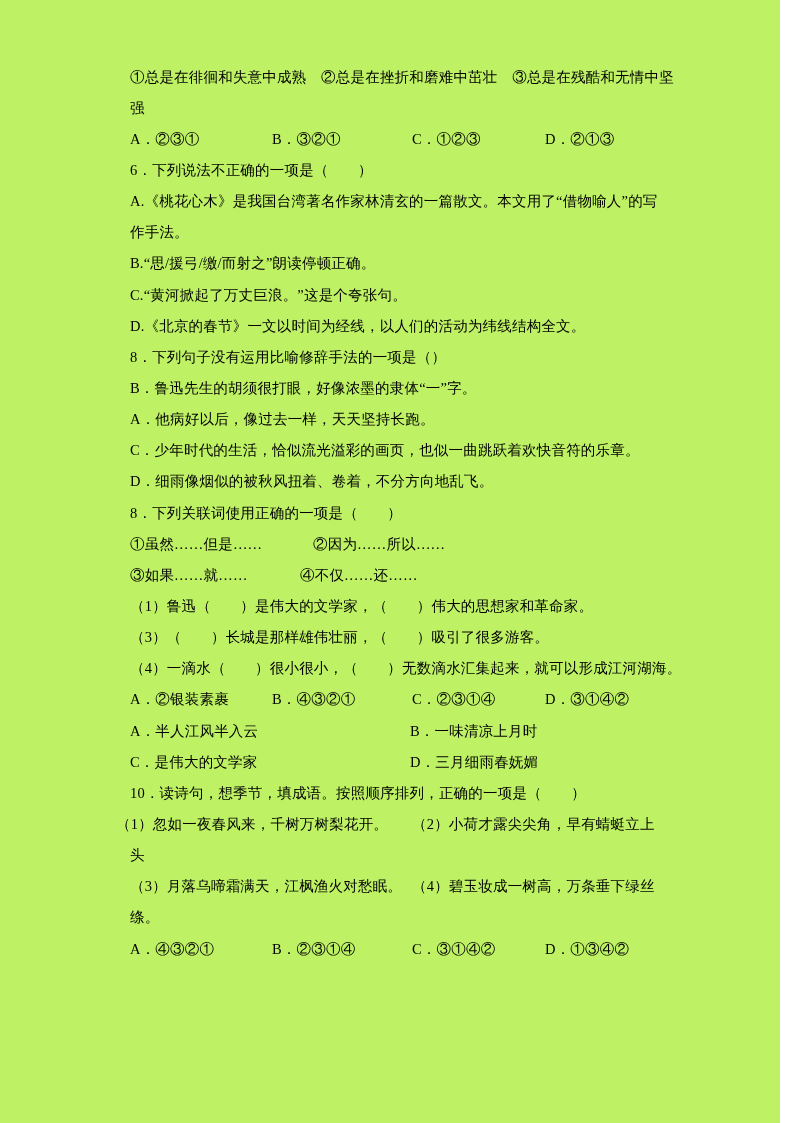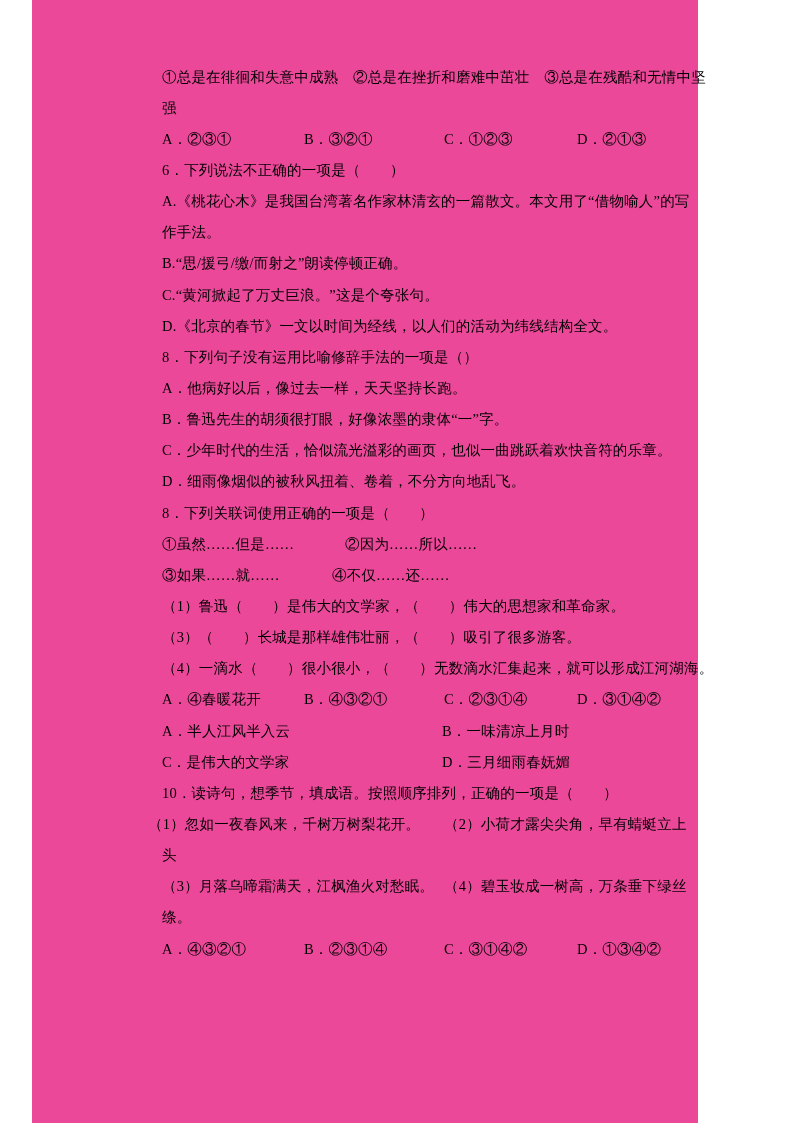--- a/index.html
+++ b/index.html
@@ -10,29 +10,28 @@
   body {
     width: 794px;
     height: 1123px;
     position: relative;
     overflow: hidden;
   }
   .page {
     position: absolute;
     left: 0;
     top: 0;
-    width: 666px;
+    width: 780px;
     height: 1123px;
-    background: #ec4899;
+    background: #bef264;
     font-family: "Liberation Serif", "DejaVu Serif", serif;
     font-size: 14.5px;
     color: #000000;
     padding-top: 61px;
     box-sizing: border-box;
-    margin-left: 32px;
   }
   .line {
     position: relative;
     height: 31.15px;
     margin: 0;
     padding: 0;
   }
   .seg {
     position: absolute;
     top: 50%;
@@ -75,24 +74,24 @@
     <span class="seg" style="left:130px">C.“黄河掀起了万丈巨浪。”这是个夸张句。</span>
   </p>
   <p class="line">
     <span class="seg" style="left:130px">D.《北京的春节》一文以时间为经线，以人们的活动为纬线结构全文。</span>
   </p>
 
   <p class="line">
     <span class="seg" style="left:130px">8．下列句子没有运用比喻修辞手法的一项是（）</span>
   </p>
   <p class="line">
-    <span class="seg" style="left:130px">A．他病好以后，像过去一样，天天坚持长跑。</span>
+    <span class="seg" style="left:130px">B．鲁迅先生的胡须很打眼，好像浓墨的隶体“一”字。</span>
   </p>
   <p class="line">
-    <span class="seg" style="left:130px">B．鲁迅先生的胡须很打眼，好像浓墨的隶体“一”字。</span>
+    <span class="seg" style="left:130px">A．他病好以后，像过去一样，天天坚持长跑。</span>
   </p>
   <p class="line">
     <span class="seg" style="left:130px">C．少年时代的生活，恰似流光溢彩的画页，也似一曲跳跃着欢快音符的乐章。</span>
   </p>
   <p class="line">
     <span class="seg" style="left:130px">D．细雨像烟似的被秋风扭着、卷着，不分方向地乱飞。</span>
   </p>
 
   <p class="line">
     <span class="seg" style="left:130px">8．下列关联词使用正确的一项是（　　）</span>
@@ -108,21 +107,21 @@
   <p class="line">
     <span class="seg" style="left:130px">（1）鲁迅（　　）是伟大的文学家，（　　）伟大的思想家和革命家。</span>
   </p>
   <p class="line">
     <span class="seg" style="left:130px">（3）（　　）长城是那样雄伟壮丽，（　　）吸引了很多游客。</span>
   </p>
   <p class="line">
     <span class="seg" style="left:130px">（4）一滴水（　　）很小很小，（　　）无数滴水汇集起来，就可以形成江河湖海。</span>
   </p>
   <p class="line">
-    <span class="seg" style="left:130px">A．④春暖花开</span>
+    <span class="seg" style="left:130px">A．②银装素裹</span>
     <span class="seg" style="left:272px">B．④③②①</span>
     <span class="seg" style="left:412px">C．②③①④</span>
     <span class="seg" style="left:545px">D．③①④②</span>
   </p>
 
   <p class="line">
     <span class="seg" style="left:130px">A．半人江风半入云</span>
     <span class="seg" style="left:410px">B．一味清凉上月时</span>
   </p>
   <p class="line">

